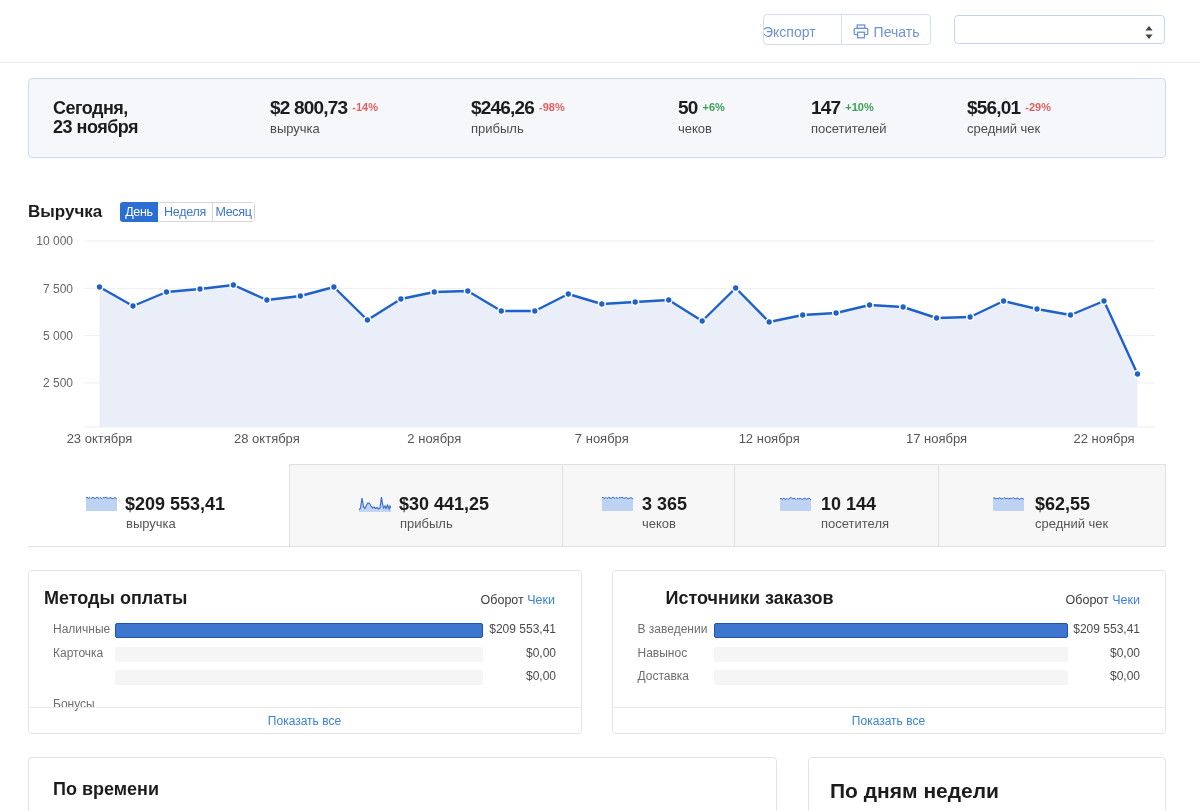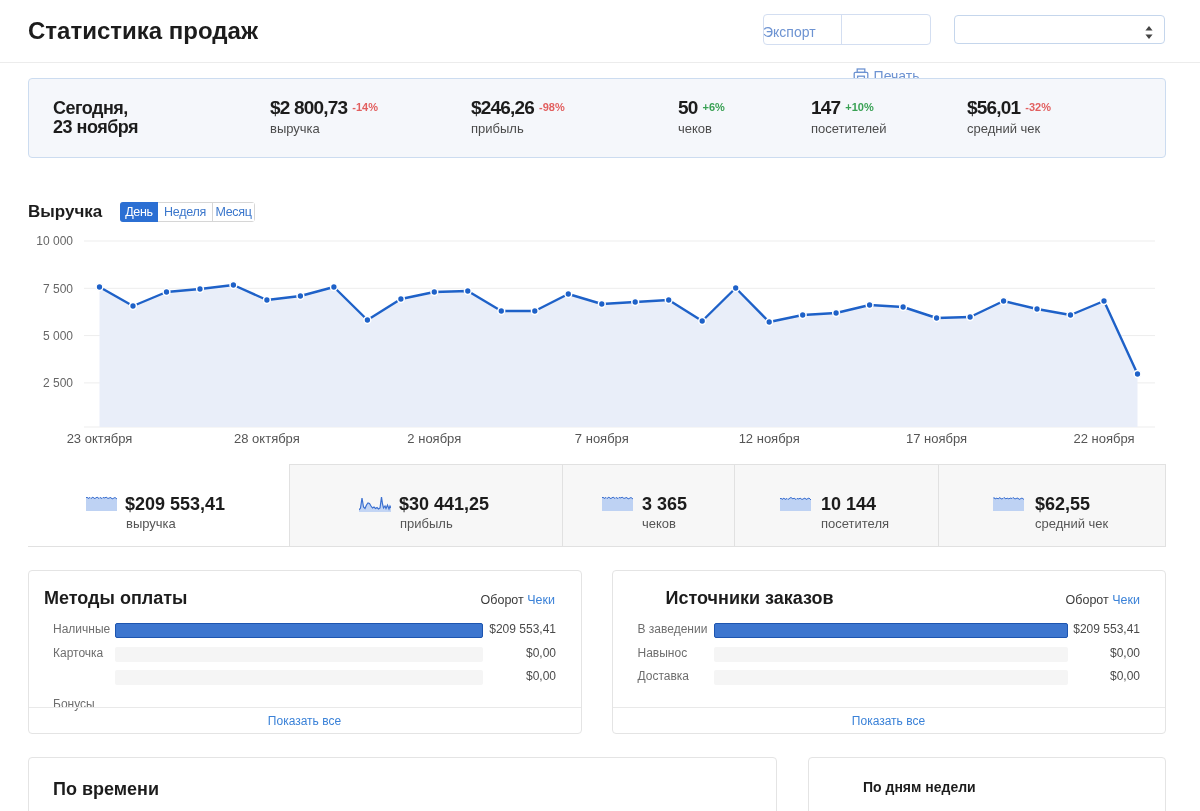--- a/index.html
+++ b/index.html
@@ -21,27 +21,26 @@
 .graybar{position:absolute;height:15px;background:#f5f5f5;border-radius:2px;box-sizing:border-box;}
 .bluebar{position:absolute;height:15px;background:#3d76cf;border:1px solid #1d55b0;border-radius:2px;box-sizing:border-box;}
 .link{color:#3b82d8;}
 .sv{position:absolute;font-size:18px;font-weight:bold;line-height:1;}
 .sl{position:absolute;font-size:13px;line-height:1;color:#565656;}
 </style>
 </head>
 <body>
 <div id="page">
 
-  <h1 class="abs" style="left:28px;top:18.7px;">Статистика продаж</h1>
   <div class="hline" style="left:0;top:62px;width:1200px;"></div>
 
   <div class="abs" style="left:763px;top:14px;width:168px;height:31px;border:1px solid #d3def1;border-radius:4px;box-sizing:border-box;"></div>
   <div class="vline" style="left:841px;top:15px;height:29px;background:#d3def1;"></div>
   <div class="abs" style="left:763px;top:18px;width:78px;height:29px;line-height:29px;text-align:left;font-size:14px;color:#6d93d2;">Экспорт</div>
-  <div class="abs" style="left:841px;top:18px;width:90px;height:29px;line-height:29px;text-align:center;font-size:14px;color:#6d93d2;margin-top:44px;">
+  <div class="abs" style="left:841px;top:18px;width:90px;height:29px;line-height:29px;text-align:center;font-size:14px;color:#6d93d2;">
     <svg width="16" height="15" viewBox="0 0 16 15" style="vertical-align:-2px;margin-right:5px;" fill="none" stroke="#6d93d2" stroke-width="1.3">
       <rect x="4.2" y="1" width="7.6" height="3.4"></rect>
       <rect x="1.2" y="4.4" width="13.6" height="6.2" rx="1"></rect>
       <rect x="4.6" y="8.2" width="6.8" height="5.6" fill="#fff"></rect>
     </svg>Печать</div>
 
   <div class="abs" style="left:954px;top:15px;width:211px;height:29px;border:1px solid #c5d6ec;border-radius:4px;box-sizing:border-box;"></div>
   <svg class="abs" style="left:1145px;top:26px;" width="8" height="13" viewBox="0 0 8 13">
     <path d="M4 0 L7.6 4.6 H0.4 Z" fill="#444"></path>
     <path d="M4 13 L7.6 8.4 H0.4 Z" fill="#444"></path>
@@ -55,21 +54,21 @@
 
   <div class="abs bold" style="left:471px;top:98.4px;font-size:19px;line-height:1;letter-spacing:-0.8px;">$246,26<span class="pct red">-98%</span></div>
   <div class="abs lbl" style="left:471px;top:122px;">прибыль</div>
 
   <div class="abs bold" style="left:678px;top:98.4px;font-size:19px;line-height:1;letter-spacing:-0.8px;">50<span class="pct green">+6%</span></div>
   <div class="abs lbl" style="left:678px;top:122px;">чеков</div>
 
   <div class="abs bold" style="left:811px;top:98.4px;font-size:19px;line-height:1;letter-spacing:-0.8px;">147<span class="pct green">+10%</span></div>
   <div class="abs lbl" style="left:811px;top:122px;">посетителей</div>
 
-  <div class="abs bold" style="left:967px;top:98.4px;font-size:19px;line-height:1;letter-spacing:-0.8px;">$56,01<span class="pct red">-32%</span></div>
+  <div class="abs bold" style="left:967px;top:98.4px;font-size:19px;line-height:1;letter-spacing:-0.8px;">$56,01<span class="pct red">-29%</span></div>
   <div class="abs lbl" style="left:967px;top:122px;">средний чек</div>
 
   <div class="abs bold" style="left:28px;top:202.6px;font-size:17px;line-height:1;">Выручка</div>
 
   <div class="abs" style="left:120px;top:202px;height:20px;border-radius:3px;border:1px solid #d6d6d6;box-sizing:border-box;display:flex;font-size:12.5px;letter-spacing:-0.3px;line-height:18px;text-align:center;">
     <div style="background:#2b6fd3;color:#fff;width:38px;margin:-1px 0 -1px -1px;height:20px;line-height:20px;border-radius:3px 0 0 3px;">День</div>
     <div style="background:#fff;color:#3b77cc;width:54px;">Неделя</div>
     <div style="background:#fff;color:#3b77cc;width:41px;border-left:1px solid #d6d6d6;">Месяц</div>
   </div>
 
@@ -210,15 +209,15 @@
   <div class="graybar" style="left:714px;top:670px;width:354px;"></div>
   <div class="rowval" style="left:1004px;top:670.2px;width:136px;">$0,00</div>
 
   <div class="hline" style="left:612.5px;top:706.5px;width:552.5px;background:#e9e9e9;"></div>
   <div class="abs link" style="left:611.5px;top:714.8px;width:554px;text-align:center;font-size:12px;line-height:1;">Показать все</div>
 
   <div class="card" style="left:27.5px;top:756.5px;width:749px;height:120px;border-radius:4px 4px 0 0;"></div>
   <div class="abs bold" style="left:53px;top:780.4px;font-size:18px;line-height:1;">По времени</div>
 
   <div class="card" style="left:807.5px;top:756.5px;width:358.5px;height:120px;border-radius:4px 4px 0 0;"></div>
-  <div class="abs bold" style="left:863px;top:780.4px;font-size:14px;line-height:1;">По дням недели</div>
+  <div class="abs bold" style="left:830px;top:780.4px;font-size:21px;line-height:1;">По дням недели</div>
 
 </div>
 
 </body></html>

